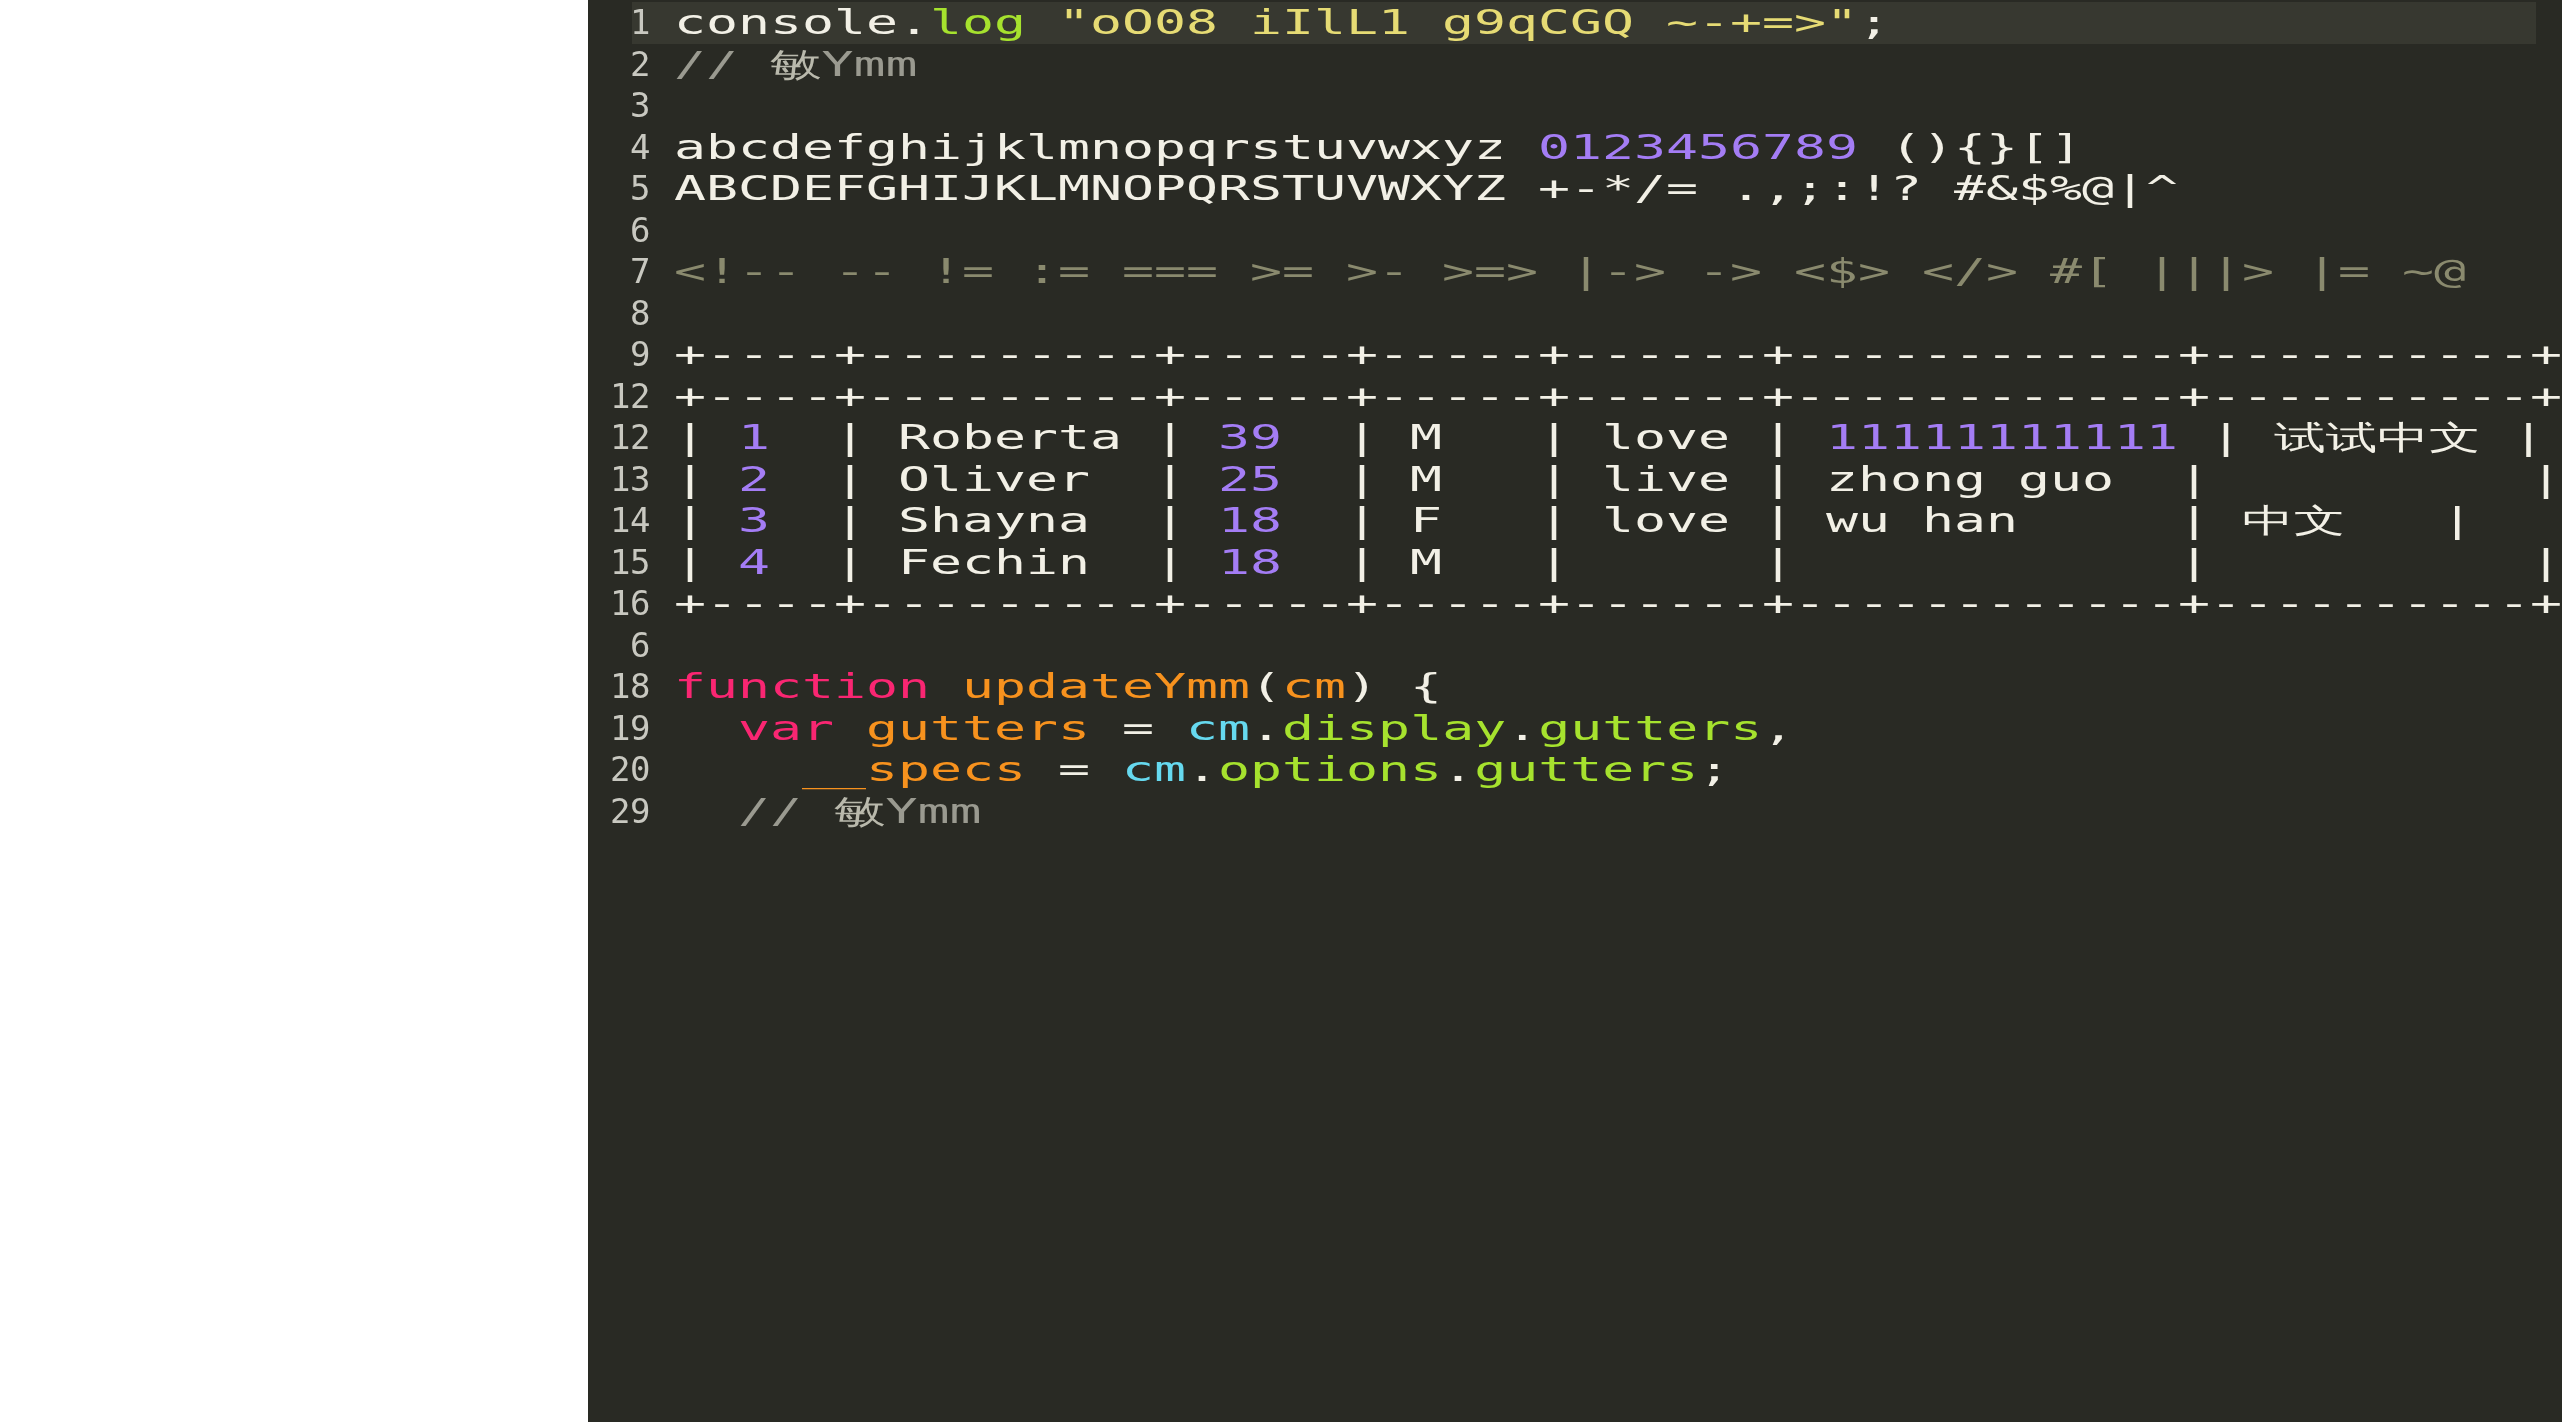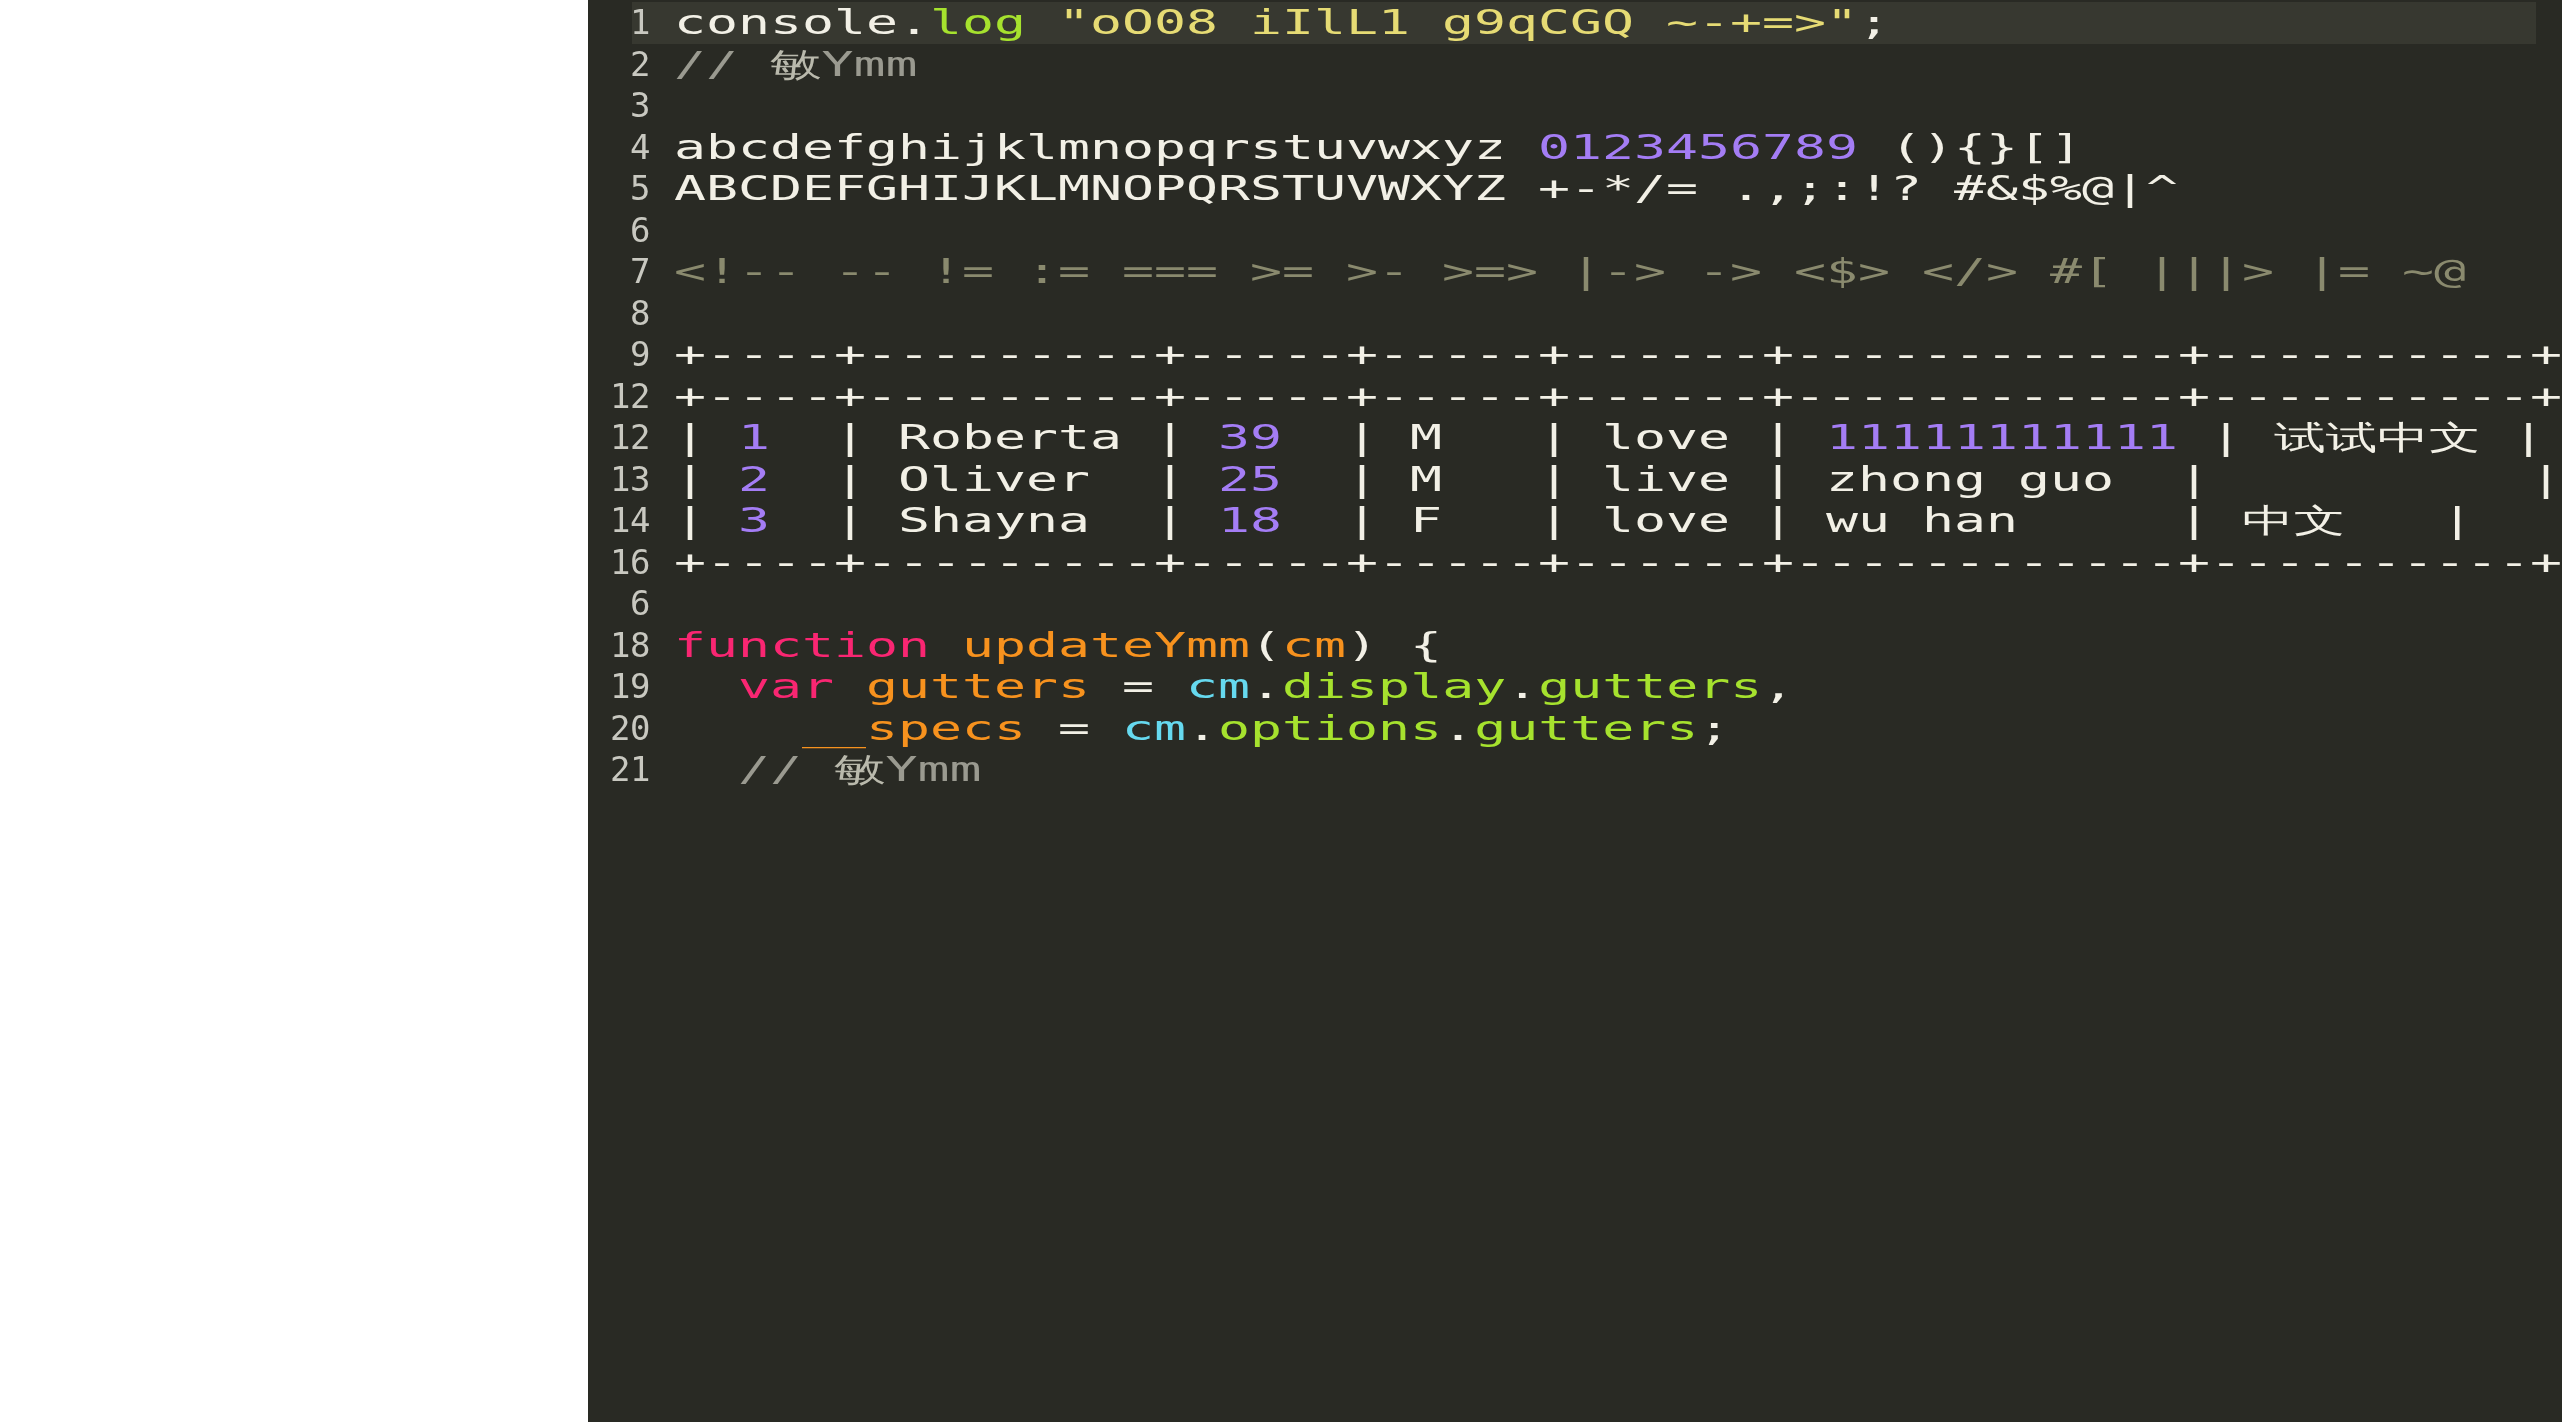--- a/index.html
+++ b/index.html
@@ -99,22 +99,23 @@
         <div class="line"><span class="gutter-num">4</span><span class="line-text" style="transform-origin: left top; transform: scaleX(1.5633);"><span class="t-plain">abcdefghijklmnopqrstuvwxyz </span><span class="t-number">0123456789</span><span class="t-plain"> (){}[]</span></span></div>
         <div class="line"><span class="gutter-num">5</span><span class="line-text" style="transform-origin: left top; transform: scaleX(1.5633);"><span class="t-plain">ABCDEFGHIJKLMNOPQRSTUVWXYZ +-*/= .,;:!? #&amp;$%@|^</span></span></div>
         <div class="line"><span class="gutter-num">6</span><span class="line-text" style="transform-origin: left top; transform: scaleX(1.5633);"></span></div>
         <div class="line"><span class="gutter-num">7</span><span class="line-text" style="transform-origin: left top; transform: scaleX(1.5633);"><span class="t-lig">&lt;!-- -- != := === &gt;= &gt;- &gt;=&gt; |-&gt; -&gt; &lt;$&gt; &lt;/&gt; #[ |||&gt; |= ~@</span></span></div>
         <div class="line"><span class="gutter-num">8</span><span class="line-text" style="transform-origin: left top; transform: scaleX(1.5633);"></span></div>
         <div class="line"><span class="gutter-num">9</span><span class="line-text" style="transform-origin: left top; transform: scaleX(1.5633);"><span class="t-plain">+----+---------+-----+-----+------+------------+----------+</span></span></div>
         <div class="line"><span class="gutter-num">12</span><span class="line-text" style="transform-origin: left top; transform: scaleX(1.5633);"><span class="t-plain">+----+---------+-----+-----+------+------------+----------+</span></span></div>
         <div class="line"><span class="gutter-num">12</span><span class="line-text" style="transform-origin: left top; transform: scaleX(1.5633);"><span class="t-plain">| </span><span class="t-number">1</span><span class="t-plain">  | Roberta | </span><span class="t-number">39</span><span class="t-plain">  | M   | love | </span><span class="t-number">11111111111</span><span class="t-plain"> | </span><span class="t-plain cjk">试试中文</span><span class="t-plain"> |</span></span></div>
         <div class="line"><span class="gutter-num">13</span><span class="line-text" style="transform-origin: left top; transform: scaleX(1.5633);"><span class="t-plain">| </span><span class="t-number">2</span><span class="t-plain">  | Oliver  | </span><span class="t-number">25</span><span class="t-plain">  | M   | live | zhong guo  |          |</span></span></div>
         <div class="line"><span class="gutter-num">14</span><span class="line-text" style="transform-origin: left top; transform: scaleX(1.5633);"><span class="t-plain">| </span><span class="t-number">3</span><span class="t-plain">  | Shayna  | </span><span class="t-number">18</span><span class="t-plain">  | F   | love | wu han     | </span><span class="t-plain cjk">中文</span><span class="t-plain">   |</span></span></div>
+        <div class="line"><span class="gutter-num">15</span><span class="line-text" style="transform-origin: left top; transform: scaleX(1.5633);"><span class="t-plain">| </span><span class="t-number">4</span><span class="t-plain">  | Fechin  | </span><span class="t-number">18</span><span class="t-plain">  | M   |      |            |          |</span></span></div>
         <div class="line"><span class="gutter-num">16</span><span class="line-text" style="transform-origin: left top; transform: scaleX(1.5633);"><span class="t-plain">+----+---------+-----+-----+------+------------+----------+</span></span></div>
         <div class="line"><span class="gutter-num">6</span><span class="line-text" style="transform-origin: left top; transform: scaleX(1.5633);"></span></div>
         <div class="line"><span class="gutter-num">18</span><span class="line-text" style="transform-origin: left top; transform: scaleX(1.5633);"><span class="t-keyword">function </span><span class="t-func">updateYmm</span><span class="t-plain">(</span><span class="t-func">cm</span><span class="t-plain">) {</span></span></div>
         <div class="line"><span class="gutter-num">19</span><span class="line-text" style="transform-origin: left top; transform: scaleX(1.5633);"><span class="t-plain">  </span><span class="t-keyword">var </span><span class="t-func">gutters</span><span class="t-plain"> = </span><span class="t-var">cm</span><span class="t-plain">.</span><span class="t-prop">display</span><span class="t-plain">.</span><span class="t-prop">gutters</span><span class="t-plain">,</span></span></div>
         <div class="line"><span class="gutter-num">20</span><span class="line-text" style="transform-origin: left top; transform: scaleX(1.5633);"><span class="t-plain">    </span><span class="t-func">__specs</span><span class="t-plain"> = </span><span class="t-var">cm</span><span class="t-plain">.</span><span class="t-prop">options</span><span class="t-plain">.</span><span class="t-prop">gutters</span><span class="t-plain">;</span></span></div>
-        <div class="line"><span class="gutter-num">21</span><span class="line-text" style="transform-origin: left top; transform: scaleX(1.5633);"><span class="t-comment">  // </span><span class="t-comment-cjk cjk">敏</span><span class="t-comment">Ymm</span></span></div>
+        <div class="line"><span class="gutter-num">29</span><span class="line-text" style="transform-origin: left top; transform: scaleX(1.5633);"><span class="t-comment">  // </span><span class="t-comment-cjk cjk">敏</span><span class="t-comment">Ymm</span></span></div>
       </div>
   </div>
 
 </div>
 
 </body></html>

